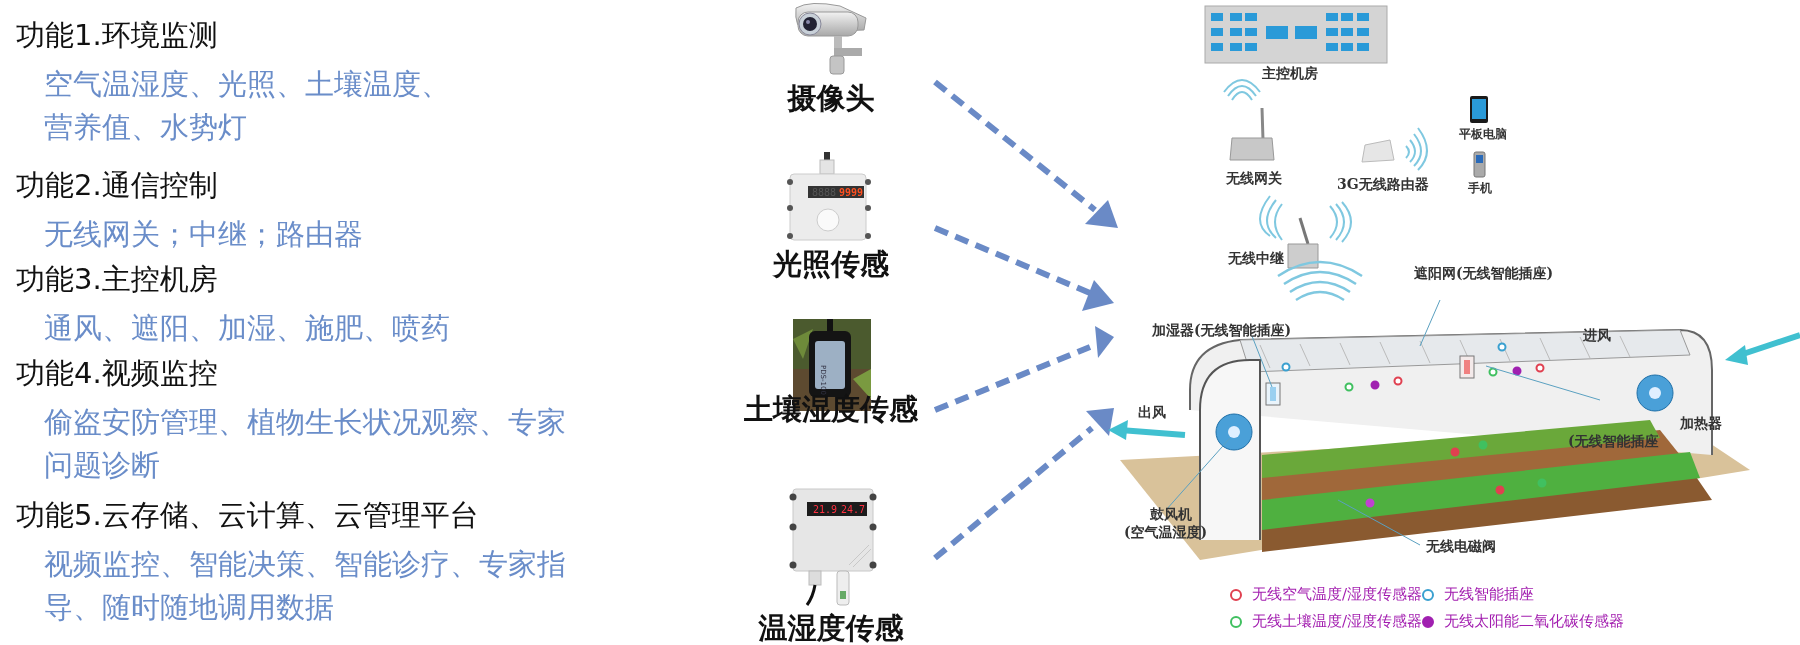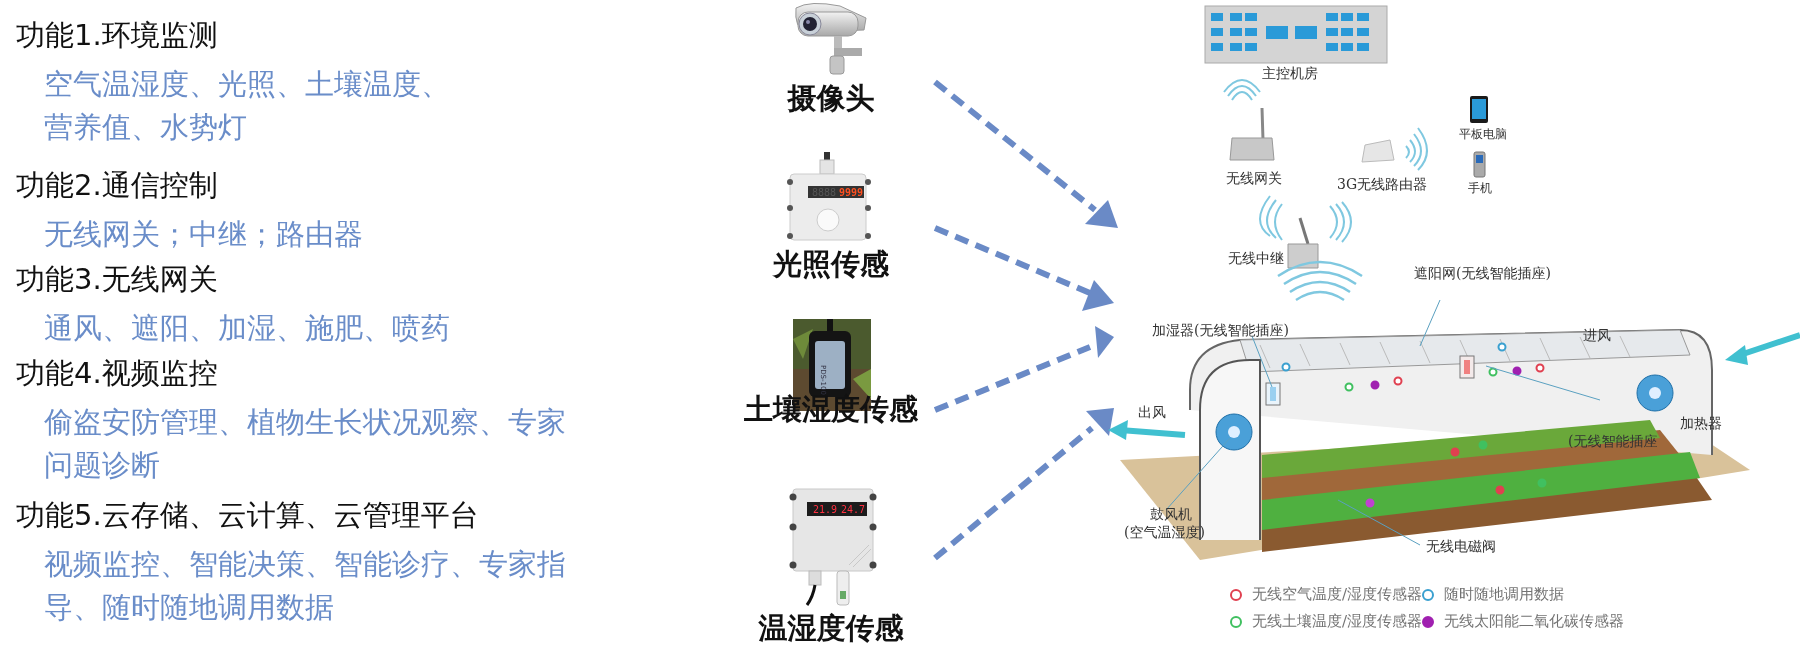--- a/index.html
+++ b/index.html
@@ -3,37 +3,37 @@
 <meta charset="utf-8">
 <style>
   html, body { margin:0; padding:0; background:#ffffff; }
   body { width:1800px; height:645px; position:relative; overflow:hidden;
          font-family:"DejaVu Sans", "Liberation Sans", sans-serif; }
   .left { position:absolute; left:0; top:0; width:600px; }
   .feat-title { position:absolute; left:16px; font-size:29px; color:#111; white-space:nowrap; letter-spacing:0px; }
   .feat-desc { position:absolute; left:0; font-size:29px; color:#6a8dc9; line-height:43px; white-space:nowrap;margin-left:44px; }
   .dev-label { position:absolute; font-size:29px; color:#111; font-weight:bold; white-space:nowrap; text-align:center; transform:translateX(-50%); }
   .dev { position:absolute; }
-  .gh-label { position:absolute; font-family:"DejaVu Serif","Liberation Serif",serif; font-size:14px; color:#333; white-space:nowrap; }
-  .legend-item { position:absolute; font-family:"DejaVu Serif","Liberation Serif",serif; font-size:15px; color:#737373; white-space:nowrap; display:flex; align-items:center; }
+  .gh-label { position:absolute; font-family:"DejaVu Serif","Liberation Serif",serif; font-size:14px; color:#333; white-space:nowrap;font-weight:bold; }
+  .legend-item { position:absolute; font-family:"DejaVu Serif","Liberation Serif",serif; font-size:15px; color:#a21caf; white-space:nowrap; display:flex; align-items:center; }
   .legend-dot { width:8px; height:8px; border-radius:50%; border:2px solid; background:#fff; margin-right:10px; display:inline-block; }
   svg { position:absolute; left:0; top:0; }
 </style>
 </head>
 <body>
 
 <div class="left">
   <div class="feat-title" style="top:16px">功能1.环境监测</div>
   <div class="feat-desc" style="top:63px">空气温湿度、光照、土壤温度、</div>
   <div class="feat-desc" style="top:106px">营养值、水势灯</div>
 
   <div class="feat-title" style="top:166px">功能2.通信控制</div>
   <div class="feat-desc" style="top:213px">无线网关；中继；路由器</div>
 
-  <div class="feat-title" style="top:260px">功能3.无线网关</div>
+  <div class="feat-title" style="top:260px">功能3.主控机房</div>
   <div class="feat-desc" style="top:307px">通风、遮阳、加湿、施肥、喷药</div>
 
   <div class="feat-title" style="top:354px">功能4.视频监控</div>
   <div class="feat-desc" style="top:401px">偷盗安防管理、植物生长状况观察、专家</div>
   <div class="feat-desc" style="top:444px">问题诊断</div>
 
   <div class="feat-title" style="top:496px">功能5.云存储、云计算、云管理平台</div>
   <div class="feat-desc" style="top:543px">视频监控、智能决策、智能诊疗、专家指</div>
   <div class="feat-desc" style="top:586px">导、随时随地调用数据</div>
 </div>
@@ -277,21 +277,21 @@
   <div class="gh-label" style="left:1124px;top:524px">(空气温湿度)</div>
   <div class="gh-label" style="left:1426px;top:538px">无线电磁阀</div>
 
   <div>
     <div class="legend-item" style="left:1230px;top:585px">
       <span class="legend-dot" style="border-color:#e04050"></span>
       <span>无线空气温度/湿度传感器</span>
     </div>
     <div class="legend-item" style="left:1422px;top:585px">
       <span class="legend-dot" style="border-color:#3aa0d0"></span>
-      <span>随时随地调用数据</span>
+      <span>无线智能插座</span>
     </div>
     <div class="legend-item" style="left:1230px;top:612px">
       <span class="legend-dot" style="border-color:#40c060"></span>
       <span>无线土壤温度/湿度传感器</span>
     </div>
     <div class="legend-item" style="left:1422px;top:612px">
       <span class="legend-dot" style="border-color:#a020b0;background:#a020b0"></span>
       <span>无线太阳能二氧化碳传感器</span>
     </div>
   </div>

